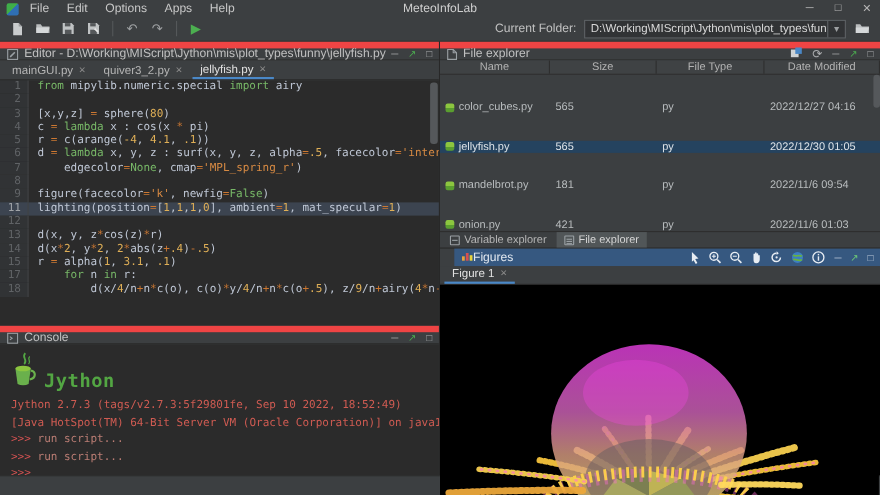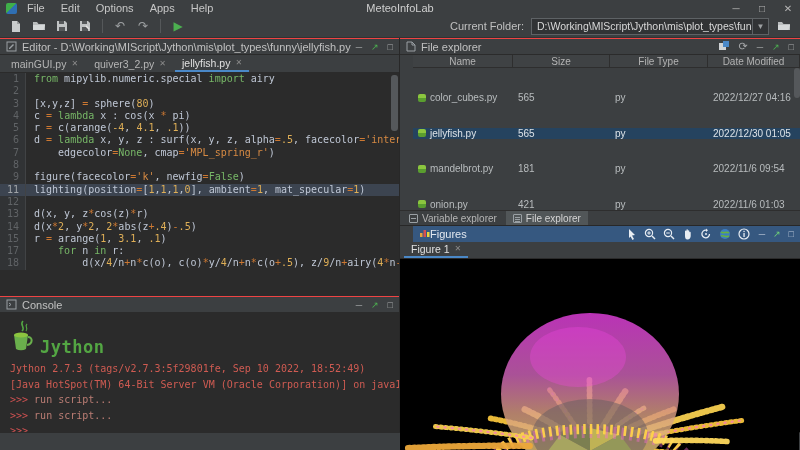--- a/index.html
+++ b/index.html
@@ -30,21 +30,21 @@
   .combo-value { flex:1; padding:0 5px; white-space:nowrap; overflow:hidden; }
   .combo-arrow { width:16px; height:100%; border-left:1px solid #5e6265; display:flex;
     align-items:center; justify-content:center; color:#9da0a2; font-size:8px; }
 
   
   .main { flex:1; display:flex; min-height:0; }
   .col-left { width:400px; display:flex; flex-direction:column; border-right:1px solid #282828; }
   .col-right { width:400px; display:flex; flex-direction:column; }
 
   .panel-head { height:17px; background:#3c3f41; display:flex; align-items:center;
-    padding:0 6px; font-size:11px; color:#c0c0c0; border-top:1px solid #ef4444;
+    padding:0 6px; font-size:11px; color:#c0c0c0; border-top:6px solid #ef4444;
     border-bottom:1px solid #2b2b2b; flex:none; }
   .panel-head .ph-icon { margin-right:5px; display:flex; }
   .panel-title { white-space:nowrap; overflow:hidden; }
   .ph-btns { margin-left:auto; display:flex; gap:9px; align-items:center;
     font-size:9px; color:#a9abad; }
   .ph-btns .float { color:#4caf50; }
 
   
   .editor-tabs { height:18px; background:#3c3f41; display:flex; align-items:flex-end;
     padding-left:4px; gap:2px; flex:none; border-bottom:1px solid #2b2b2b; }
@@ -68,21 +68,21 @@
   
   .console-body { height:119px; background:#2b2b2b; padding:4px 0 0 10px; overflow:hidden;
     font-family:"DejaVu Sans Mono", monospace; font-size:10px; flex:none; }
   .jy-logo { display:flex; align-items:flex-end; height:40px; margin-bottom:4px; }
   .jy-name { color:#53a643; font-size:17px; font-weight:bold; margin-left:4px; letter-spacing:.5px; }
   .con-line { color:#cf5b52; line-height:15.5px; white-space:pre; }
   .con-line .prm { color:#d25252; }
   .con-line .cmd { color:#bb7d74; }
 
   
-  .fe-table { flex:none; background:#3c3f41; position:relative;padding-left:13px; }
+  .fe-table { flex:none; background:#3c3f41; position:relative; }
   .fe-hrow { display:flex; height:13px; font-size:10px; color:#b3b3b3;
     border-bottom:1px solid #2e2e2e; background:#3f4244; }
   .fe-hcell { display:flex; align-items:center; justify-content:center;
     border-right:1px solid #2e2e2e; overflow:hidden; }
   .fe-row { display:flex; height:11.5px; font-size:10px; color:#b8bcbe; align-items:center;margin-top:24px; }
   .fe-row.sel { background:#25435f; color:#dde3e8; }
   .fe-cell { padding-left:5px; display:flex; align-items:center; gap:4px;
     overflow:hidden; white-space:nowrap; }
   .w0 { width:100px; } .w1 { width:97px; } .w2 { width:98px; } .w3 { flex:1; }
   .py-ico { width:8px; height:8px; flex:none; border-radius:2px;
@@ -228,21 +228,21 @@
             <div class="cl"><span class="ln">4</span><span class="ct"><span class="tk-p">c </span><span class="tk-o">=</span><span class="tk-p"> </span><span class="tk-k">lambda</span><span class="tk-p"> x : cos(x </span><span class="tk-o">*</span><span class="tk-p"> pi)</span></span></div>
             <div class="cl"><span class="ln">5</span><span class="ct"><span class="tk-p">r </span><span class="tk-o">=</span><span class="tk-p"> c(arange(</span><span class="tk-n">-4</span><span class="tk-p">, </span><span class="tk-n">4.1</span><span class="tk-p">, </span><span class="tk-n">.1</span><span class="tk-p">))</span></span></div>
             <div class="cl"><span class="ln">6</span><span class="ct"><span class="tk-p">d </span><span class="tk-o">=</span><span class="tk-p"> </span><span class="tk-k">lambda</span><span class="tk-p"> x, y, z : surf(x, y, z, alpha</span><span class="tk-o">=</span><span class="tk-n">.5</span><span class="tk-p">, facecolor</span><span class="tk-o">=</span><span class="tk-s">'interp'</span></span></div>
             <div class="cl"><span class="ln">7</span><span class="ct"><span class="tk-p">    edgecolor</span><span class="tk-o">=</span><span class="tk-k">None</span><span class="tk-p">, cmap</span><span class="tk-o">=</span><span class="tk-s">'MPL_spring_r'</span><span class="tk-p">)</span></span></div>
             <div class="cl"><span class="ln">8</span><span class="ct"></span></div>
             <div class="cl"><span class="ln">9</span><span class="ct"><span class="tk-p">figure(facecolor</span><span class="tk-o">=</span><span class="tk-s">'k'</span><span class="tk-p">, newfig</span><span class="tk-o">=</span><span class="tk-k">False</span><span class="tk-p">)</span></span></div>
             <div class="cl cur"><span class="ln">11</span><span class="ct"><span class="tk-p">lighting(position</span><span class="tk-o">=</span><span class="tk-p">[</span><span class="tk-n">1</span><span class="tk-p">,</span><span class="tk-n">1</span><span class="tk-p">,</span><span class="tk-n">1</span><span class="tk-p">,</span><span class="tk-n">0</span><span class="tk-p">], ambient</span><span class="tk-o">=</span><span class="tk-n">1</span><span class="tk-p">, mat_specular</span><span class="tk-o">=</span><span class="tk-n">1</span><span class="tk-p">)</span></span></div>
             <div class="cl"><span class="ln">12</span><span class="ct"></span></div>
             <div class="cl"><span class="ln">13</span><span class="ct"><span class="tk-p">d(x, y, z</span><span class="tk-o">*</span><span class="tk-p">cos(z)</span><span class="tk-o">*</span><span class="tk-p">r)</span></span></div>
             <div class="cl"><span class="ln">14</span><span class="ct"><span class="tk-p">d(x</span><span class="tk-o">*</span><span class="tk-n">2</span><span class="tk-p">, y</span><span class="tk-o">*</span><span class="tk-n">2</span><span class="tk-p">, </span><span class="tk-n">2</span><span class="tk-o">*</span><span class="tk-p">abs(z</span><span class="tk-o">+</span><span class="tk-n">.4</span><span class="tk-p">)</span><span class="tk-o">-</span><span class="tk-n">.5</span><span class="tk-p">)</span></span></div>
-            <div class="cl"><span class="ln">15</span><span class="ct"><span class="tk-p">r </span><span class="tk-o">=</span><span class="tk-p"> arange(</span><span class="tk-n">1</span><span class="tk-p">, </span><span class="tk-n">3.1</span><span class="tk-p">, </span><span class="tk-n">.1</span><span class="tk-p">)</span></span></div>
+            <div class="cl"><span class="ln">15</span><span class="ct"><span class="tk-p">r </span><span class="tk-o">=</span><span class="tk-p"> alpha(</span><span class="tk-n">1</span><span class="tk-p">, </span><span class="tk-n">3.1</span><span class="tk-p">, </span><span class="tk-n">.1</span><span class="tk-p">)</span></span></div>
             <div class="cl"><span class="ln">17</span><span class="ct"><span class="tk-p">    </span><span class="tk-k">for</span><span class="tk-p"> n </span><span class="tk-k">in</span><span class="tk-p"> r:</span></span></div>
             <div class="cl"><span class="ln">18</span><span class="ct"><span class="tk-p">        d(x/</span><span class="tk-n">4</span><span class="tk-p">/n</span><span class="tk-o">+</span><span class="tk-p">n</span><span class="tk-o">*</span><span class="tk-p">c(o), c(o)</span><span class="tk-o">*</span><span class="tk-p">y/</span><span class="tk-n">4</span><span class="tk-p">/n</span><span class="tk-o">+</span><span class="tk-p">n</span><span class="tk-o">*</span><span class="tk-p">c(o</span><span class="tk-o">+</span><span class="tk-n">.5</span><span class="tk-p">), z/</span><span class="tk-n">9</span><span class="tk-p">/n</span><span class="tk-o">+</span><span class="tk-p">airy(</span><span class="tk-n">4</span><span class="tk-o">*</span><span class="tk-p">n</span><span class="tk-o">-</span></span></div>
           </div>
         <div class="ed-scroll"></div>
       </div>
 
       <div class="panel-head">
         <span class="ph-icon">
           <svg width="11" height="11">
               <rect x="1" y="1" width="9" height="9" fill="none" stroke="#9aa0a4"></rect>

